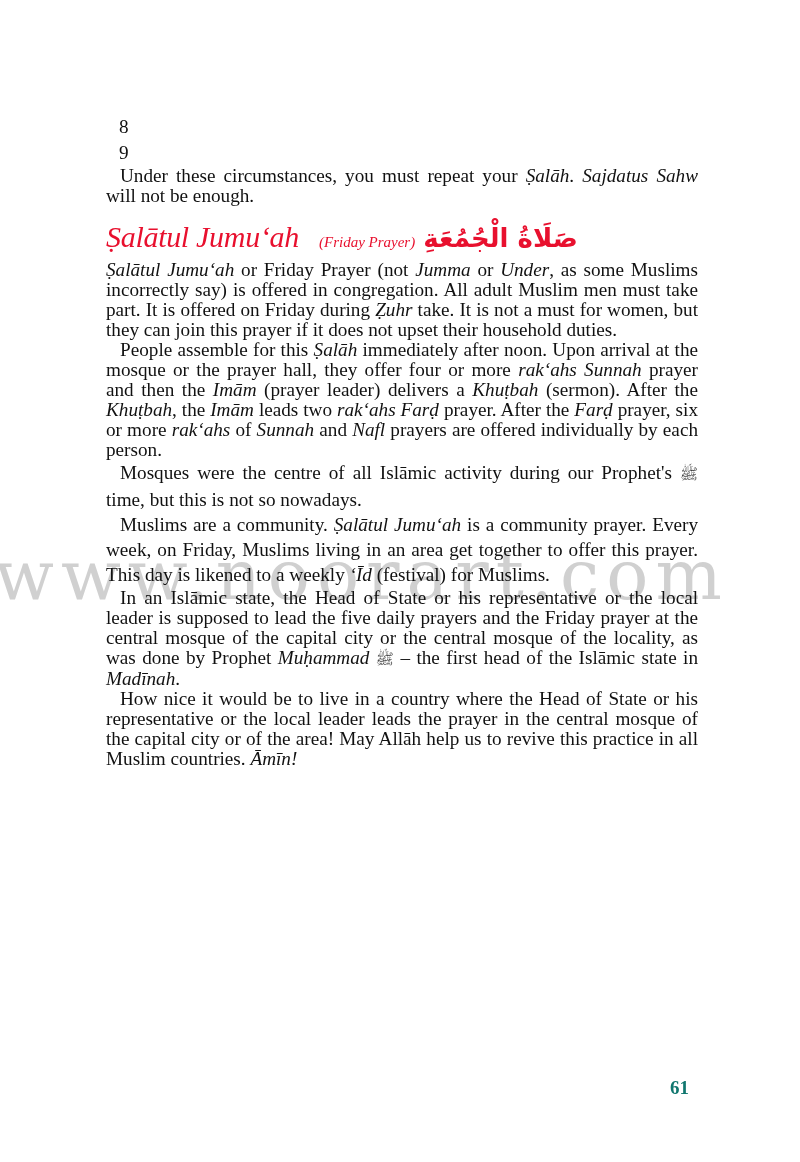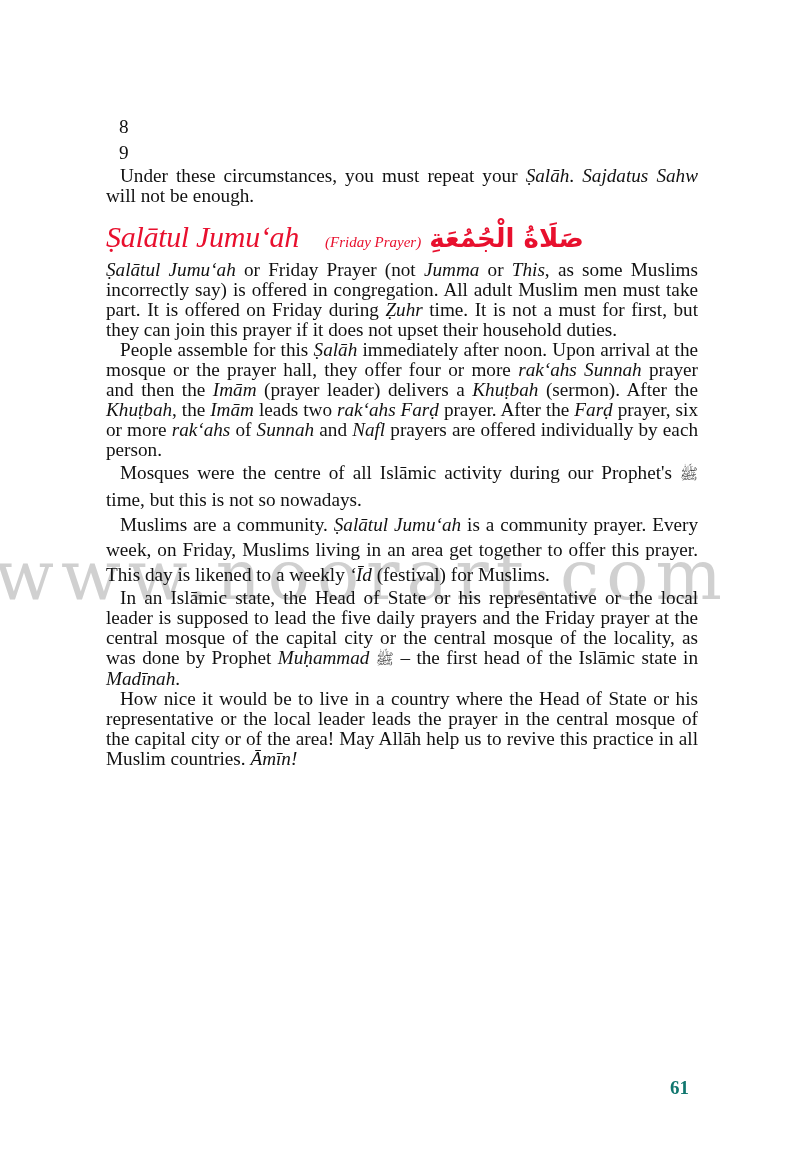--- a/index.html
+++ b/index.html
@@ -48,21 +48,21 @@
       white-space: nowrap;
     }
     .heading-title {
       font-size: 30px;
       font-style: italic;
       letter-spacing: -0.3px;
     }
     .heading-sub {
       font-size: 15px;
       font-style: italic;
-      margin-left: 26px;
+      margin-left: 20px;
       margin-right: 8px;
     }
     .heading-arabic {
       font-family: "DejaVu Sans", sans-serif;
       font-size: 26px;
       font-weight: bold;
       direction: rtl;
     }
     .tight { line-height: 25.2px; }
     .pbuh {
@@ -107,21 +107,21 @@
   </div>
 
   <p class="text indent"><span>Under these circumstances, you must repeat your </span><i>Ṣalāh</i><span>. </span><i>Sajdatus Sahw</i><span> will not be enough.</span></p>
 
   <div class="heading">
     <span class="heading-title">Ṣalātul Jumu‘ah</span>
     <span class="heading-sub">(Friday Prayer)</span>
     <span class="heading-arabic">صَلَاةُ الْجُمُعَةِ</span>
   </div>
 
-  <p class="text"><i>Ṣalātul Jumu‘ah</i><span> or Friday Prayer (not </span><i>Jumma</i><span> or </span><i>This</i><span>, as some Muslims incorrectly say) is offered in congregation. All adult Muslim men must take part. It is offered on Friday during </span><i>Ẓuhr</i><span> time. It is not a must for first, but they can join this prayer if it does not upset their household duties.</span></p>
+  <p class="text"><i>Ṣalātul Jumu‘ah</i><span> or Friday Prayer (not </span><i>Jumma</i><span> or </span><i>Under</i><span>, as some Muslims incorrectly say) is offered in congregation. All adult Muslim men must take part. It is offered on Friday during </span><i>Ẓuhr</i><span> take. It is not a must for women, but they can join this prayer if it does not upset their household duties.</span></p>
 
   <p class="text indent"><span>People assemble for this </span><i>Ṣalāh</i><span> immediately after noon. Upon arrival at the mosque or the prayer hall, they offer four or more </span><i>rak‘ahs Sunnah</i><span> prayer and then the </span><i>Imām</i><span> (prayer leader) delivers a </span><i>Khuṭbah</i><span> (sermon). After the </span><i>Khuṭbah</i><span>, the </span><i>Imām</i><span> leads two </span><i>rak‘ahs Farḍ</i><span> prayer. After the </span><i>Farḍ</i><span> prayer, six or more </span><i>rak‘ahs</i><span> of </span><i>Sunnah</i><span> and </span><i>Nafl</i><span> prayers are offered individually by each person.</span></p>
 
   <p class="text indent tight"><span>Mosques were the centre of all Islāmic activity during our Prophet's </span><span class="pbuh">ﷺ</span><span> time, but this is not so nowadays.</span></p>
 
   <p class="text indent tight"><span>Muslims are a community. </span><i>Ṣalātul Jumu‘ah</i><span> is a community prayer. Every week, on Friday, Muslims living in an area get together to offer this prayer. This day is likened to a weekly </span><i>‘Īd</i><span> (festival) for Muslims.</span></p>
 
 
   <p class="text indent"><span>In an Islāmic state, the Head of State or his representative or the local leader is supposed to lead the five daily prayers and the Friday prayer at the central mosque of the capital city or the central mosque of the locality, as was done by Prophet </span><i>Muḥammad</i> <span class="pbuh">ﷺ</span><span> – the first head of the Islāmic state in </span><i>Madīnah</i><span>.</span></p>
 

